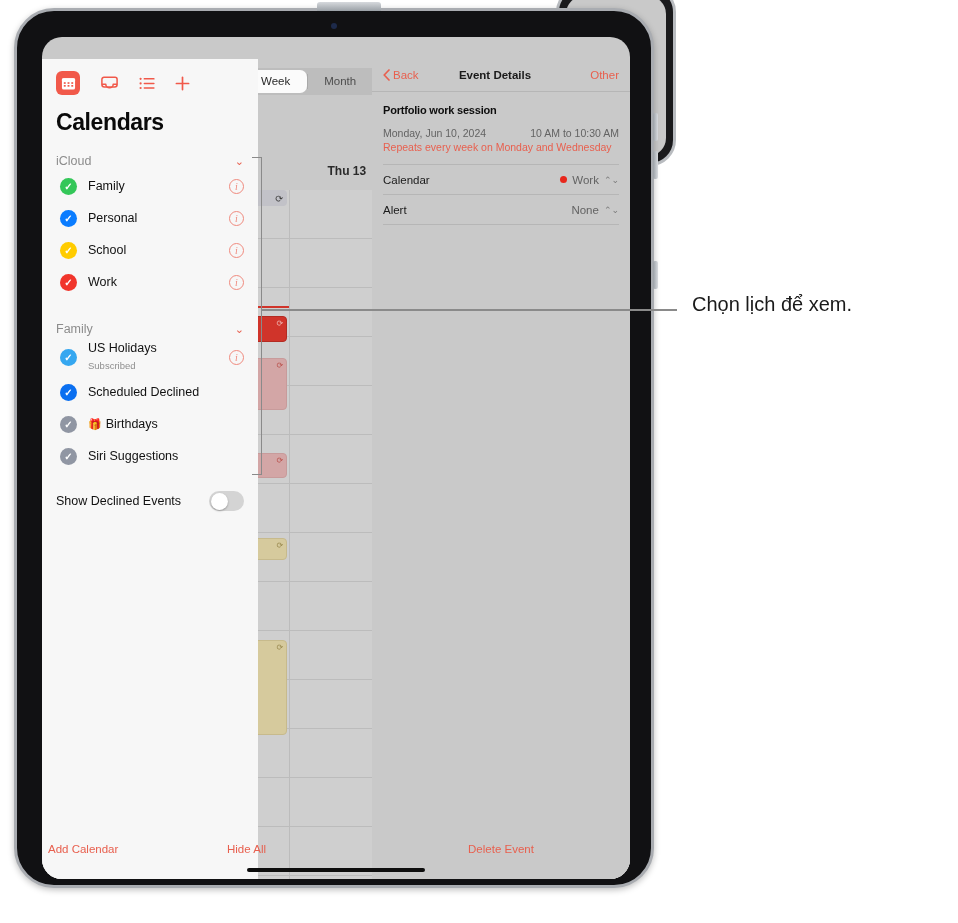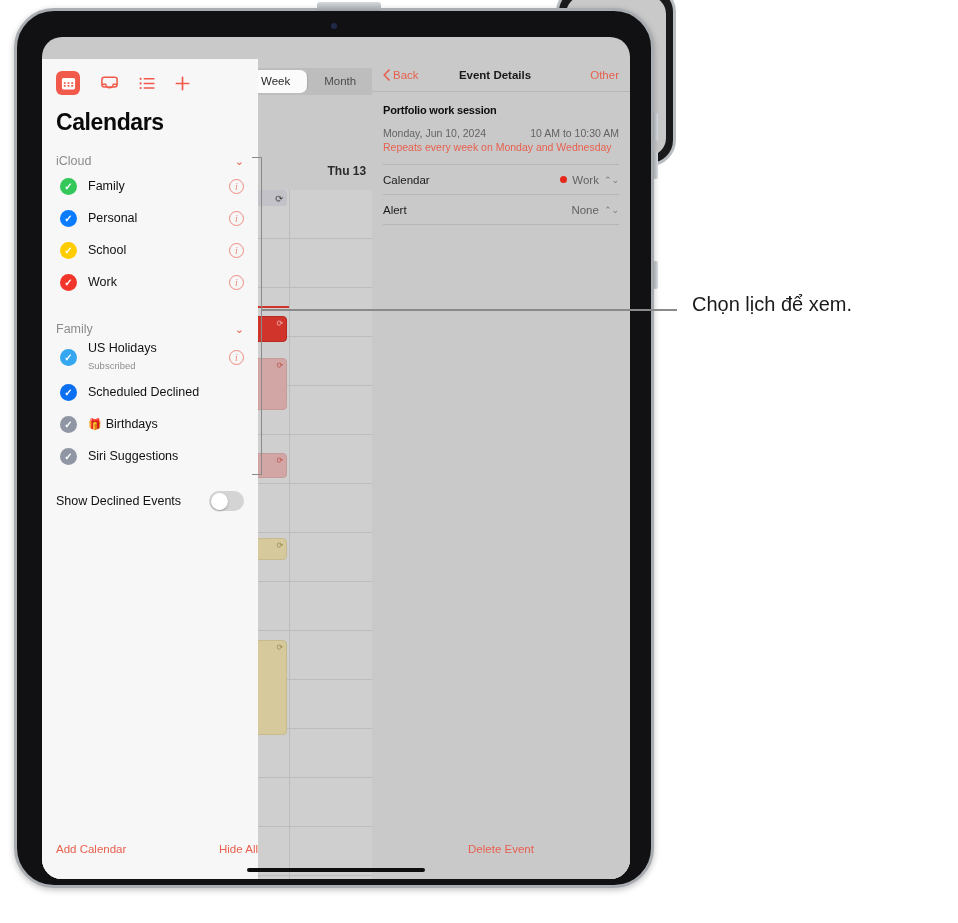--- a/index.html
+++ b/index.html
@@ -251,21 +251,21 @@
   }
   .toggle::after {
     content:''; position: absolute; left: 1.5px; top: 1.5px;
     width: 17px; height: 17px; border-radius: 50%;
     background: #fff; box-shadow: 0 1px 2px rgba(0,0,0,.3);
   }
   .sb-foot {
     position: absolute; left: 0; bottom: 24px;
     width: 230px;
     display: flex; align-items: flex-end;
-    padding: 0 14px;
+    padding: 0 6px;
     font-size: 11.5px; color: #e8604f; margin-top: 20px;
   }
   .sb-foot .hide { margin-left: auto; }
 
   
   .details {
     position: absolute; left: 330px; top: 22px;
     width: 258px; height: 820px;
     background: #c9c9c9;
     z-index: 11;

